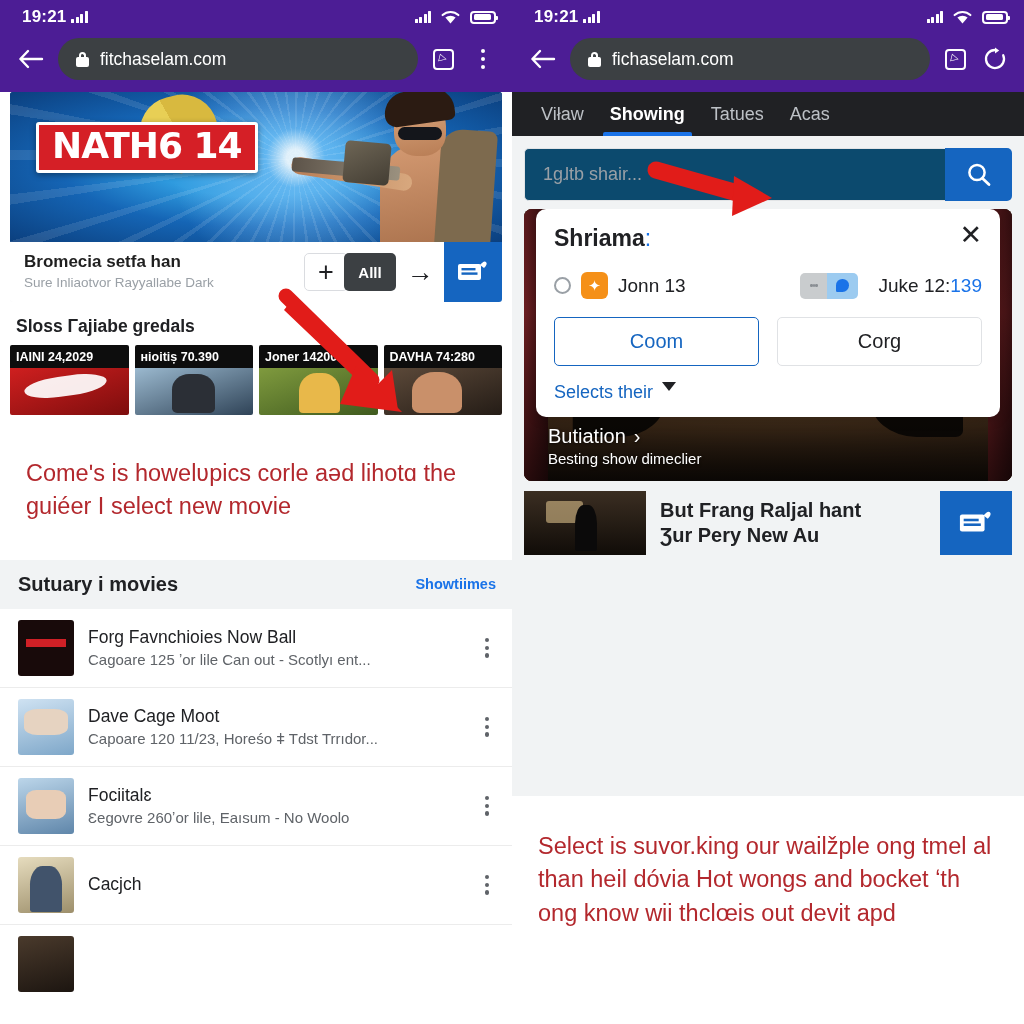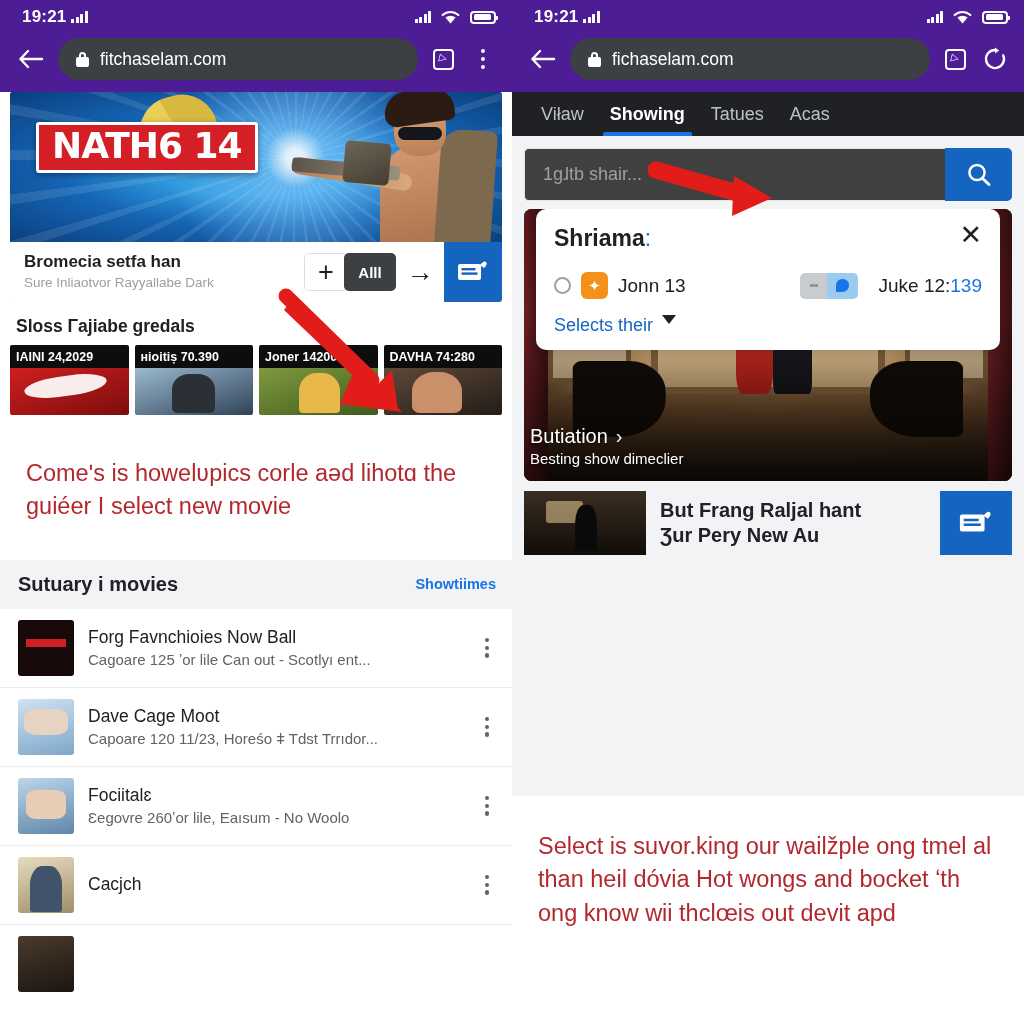--- a/index.html
+++ b/index.html
@@ -161,21 +161,21 @@
   .mv-texts{ flex:1; min-width:0; }
   .mv-title{ font-size:17.5px; color:#202124; white-space:nowrap; overflow:hidden; }
   .mv-sub{ font-size:15px; color:#5f6368; margin-top:3px; white-space:nowrap; overflow:hidden; text-overflow:ellipsis; }
   .row-kebab{ display:flex;flex-direction:column;gap:3.5px;align-items:center;width:22px;flex:0 0 22px;}
   .row-kebab i{width:4.2px;height:4.2px;border-radius:50%;background:#5f6368;display:block;}
 
   
   .page-right { background:#f1f3f4; }
   .search-wrap { display:flex; padding: 12px 12px 8px 12px; }
   .search-field {
-    flex:1; height:53px; background:#404040; border:1px solid #e2e4e6; border-right:none;
+    flex:1; height:53px; background:#0c4a6e; border:1px solid #e2e4e6; border-right:none;
     border-radius:5px 0 0 5px; display:flex; align-items:center; padding:0 18px;
     color:#9aa0a6; font-size:18px;
   }
   .search-btn {
     width:67px;height:53px;background:#1565c0;border-radius:0 5px 5px 0;
     display:flex;align-items:center;justify-content:center;
   }
 
   .media-card { margin: 0 12px; border-radius:8px; overflow:hidden; position:relative; }
   .media-img {
@@ -194,21 +194,21 @@
   .mi-man{ position:absolute; left:51%; top:18%; width:8%; height:50%;
     background:linear-gradient(180deg,#2b2b33,#14141a); border-radius:40% 40% 8% 8%;}
   .mi-floor{ position:absolute; left:0;right:0;bottom:0;height:32%;
     background:linear-gradient(180deg, rgba(120,80,45,.85), #1b120b);}
   .mi-chair{ position:absolute; bottom:16%; width:19%; height:28%;
     background:#120d09; border-radius:40% 10% 8% 50%;}
   .mi-chair.l{ left:10%; transform:scaleX(-1);} .mi-chair.r{ right:10%; }
   .mi-curtain{ position:absolute; top:0; bottom:0; width:5%; background:linear-gradient(90deg,#6d1f22,#3a1012);}
   .mi-curtain.l{left:0;} .mi-curtain.r{right:0;}
   .mi-shade{ position:absolute; inset:0; background:linear-gradient(180deg, rgba(0,0,0,.18) 0%, rgba(0,0,0,0) 38%, rgba(0,0,0,.62) 100%); }
-  .media-caption{ position:absolute; left:6px; bottom:14px; color:#fff; }
+  .media-caption{ position:absolute; left:24px; bottom:14px; color:#fff; }
   .mc-1{ font-size:20px; display:flex; align-items:center; gap:8px; text-shadow:0 1px 3px rgba(0,0,0,.7);}
   .mc-2{ font-size:15px; margin-top:2px; text-shadow:0 1px 3px rgba(0,0,0,.7);}
 
   
   .dialog {
     position:absolute; left:12px; right:12px; top:0;
     background:#fff; border-radius:10px; padding:16px 18px 14px 18px;
     box-shadow:0 2px 12px rgba(0,0,0,.22);
   }
   .dlg-head{ display:flex; align-items:flex-start; justify-content:space-between; }
@@ -563,20 +563,24 @@
                     <i></i>
                   </span>
                 <span class="blue">
                     <span></span>
                   </span>
               </span>
               <span class="pill-label"><span>Juke 12:</span><b>139</b></span>
             </div>
           </div>
 
+          <div class="dlg-btns">
+            <div class="dlg-btn primary">Coom</div>
+            <div class="dlg-btn secondary">Corg</div>
+          </div>
 
           <div class="dlg-foot">
             <span>Selects their</span>
             <span class="caret"></span>
           </div>
         </div>
       </div>
 
       <div class="promo-row">
         <div class="promo-thumb">

